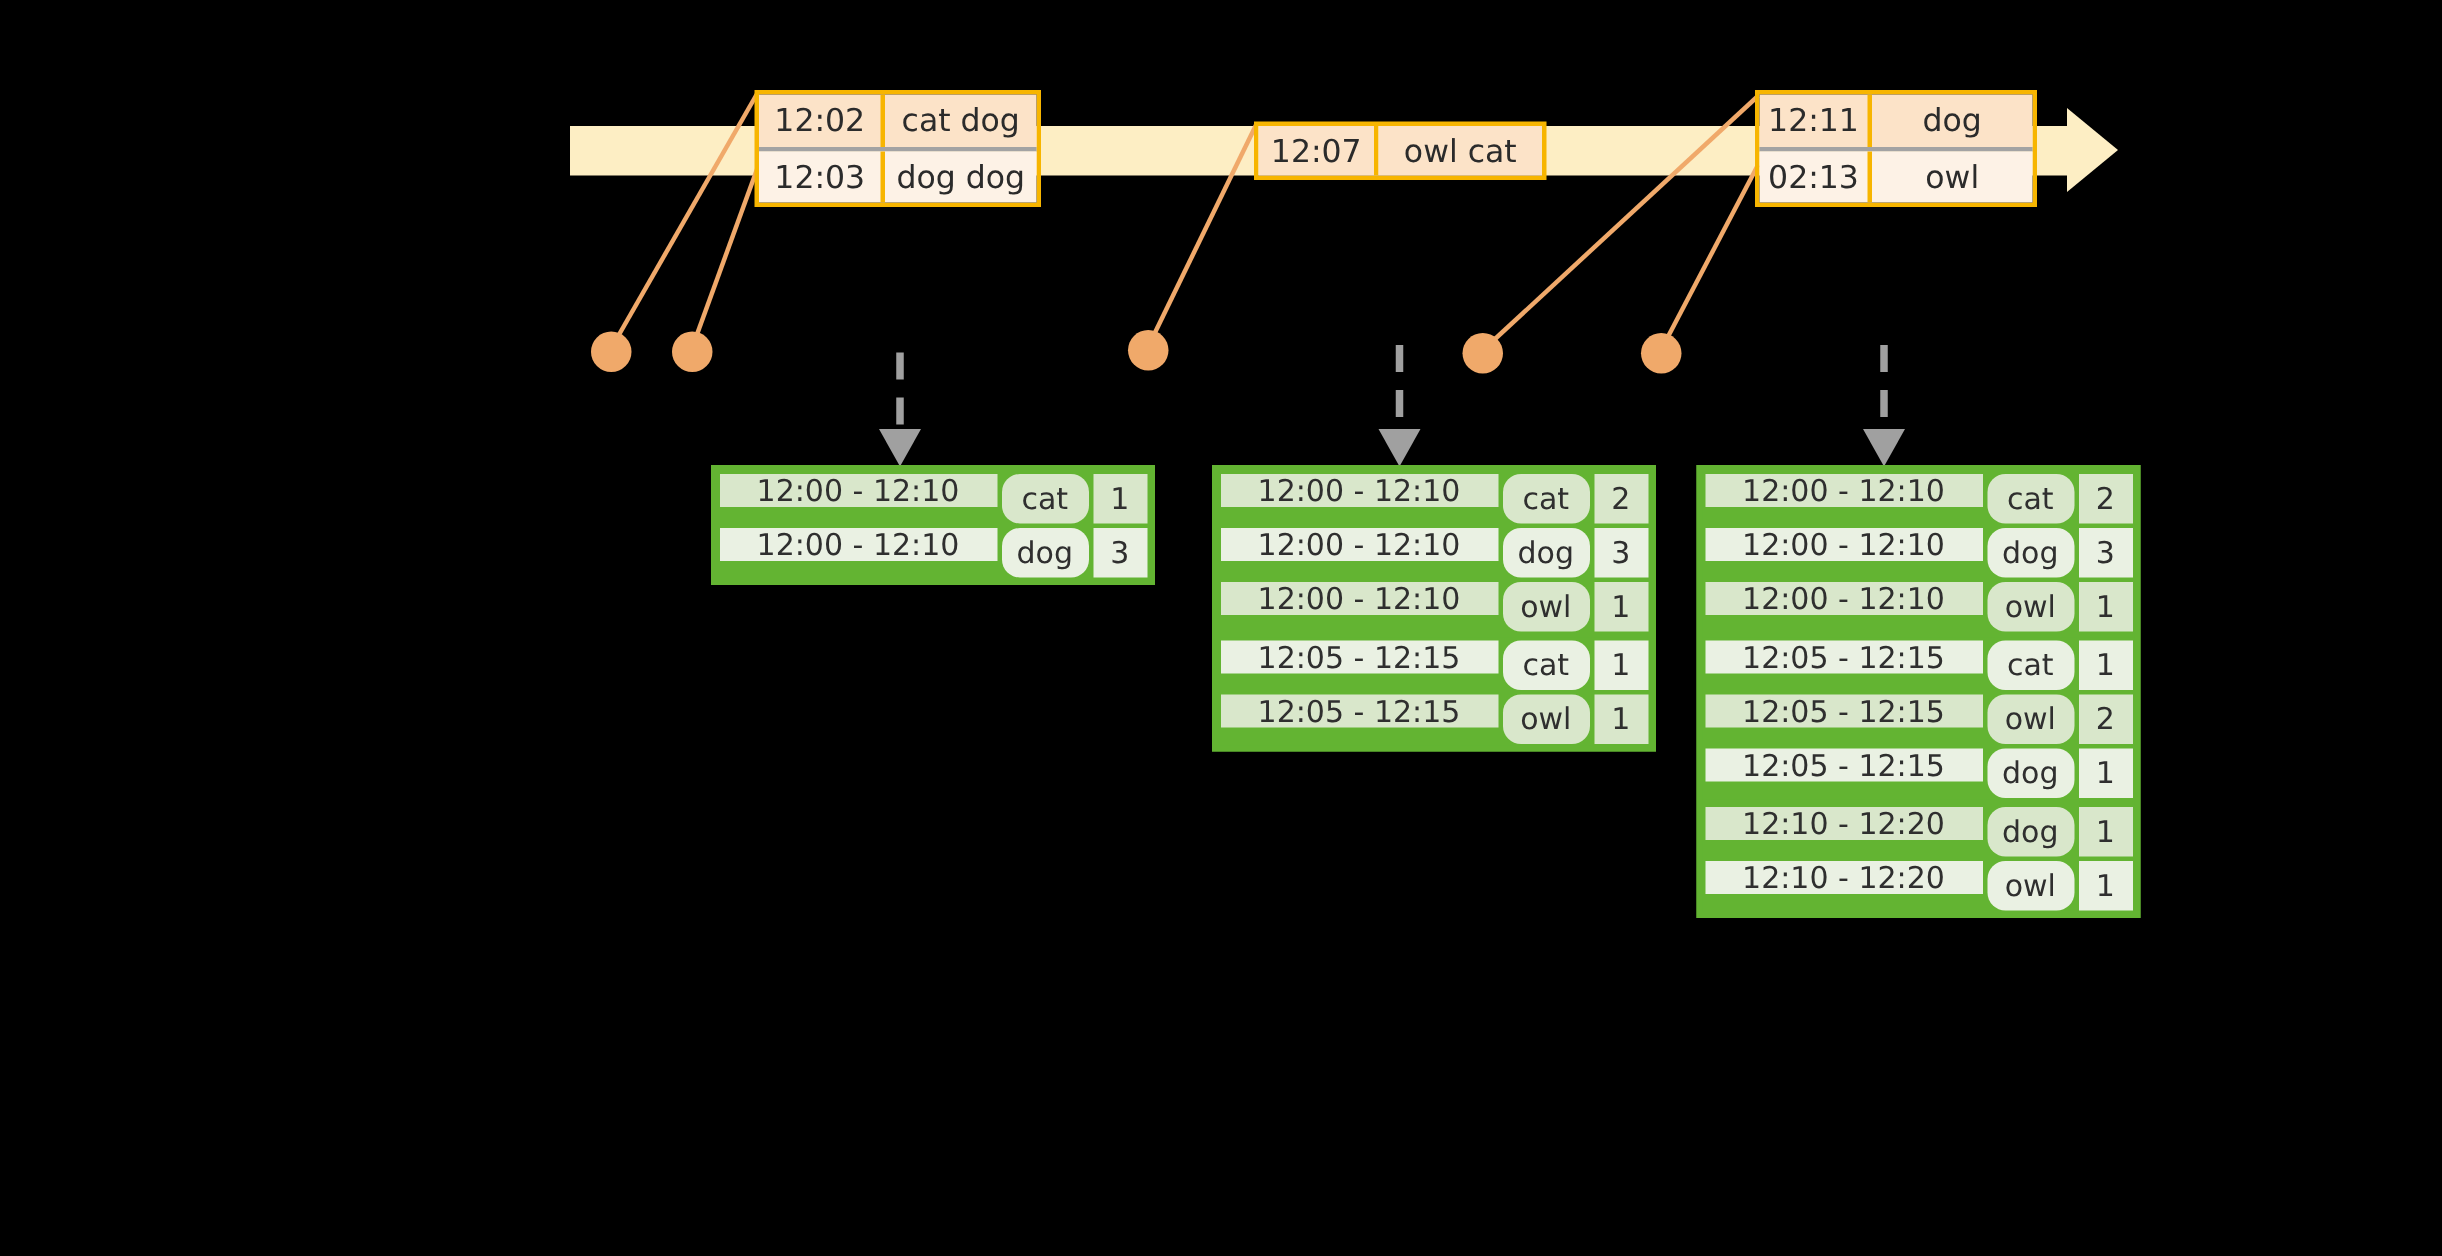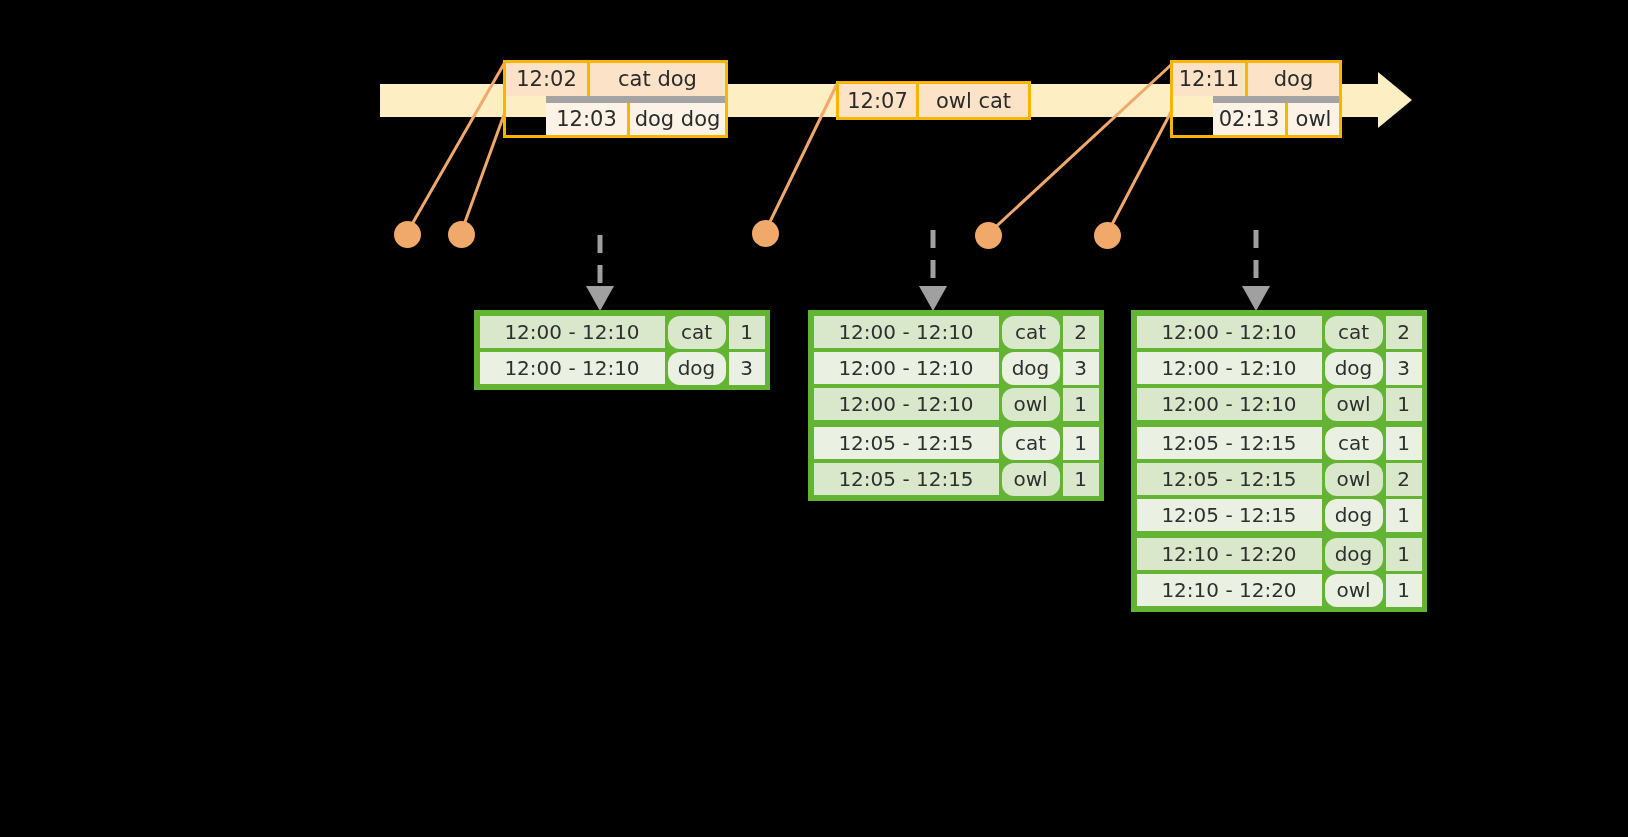--- a/index.html
+++ b/index.html
@@ -11,37 +11,37 @@
 
   
   .timeline-bar{position:absolute;background:#fdeec4;}
   .timeline-arrowhead{position:absolute;width:0;height:0;
       border-top:28px solid transparent;border-bottom:28px solid transparent;
       border-left:34px solid #fdeec4;}
 
   
   .evt{position:absolute;border:3px solid #f7b500;box-sizing:border-box;display:flex;flex-direction:column;}
   .evt-row{display:flex;flex:1;}
-  .evt-row + .evt-row{border-top:7px solid #a3a3a3;margin-left:40px;}
+  .evt-row + .evt-row{border-top:3px solid #a3a3a3;}
   .evt-cell{display:flex;align-items:center;justify-content:center;
       font-size:21px;color:#2b2b2b;box-sizing:border-box;}
   .evt-cell.time{border-right:3px solid #f7b500;}
   .evt-row.shade .evt-cell{background:#fce3c8;}
   .evt-row.light .evt-cell{background:#fdf2e6;}
 
   
   .dot{position:absolute;border-radius:50%;background:#f0a96a;}
 
   
   .rtable{position:absolute;border:4px solid #63b432;box-sizing:border-box;background:#63b432;}
   .rrow{display:flex;}
   .rcell{display:flex;align-items:center;justify-content:center;
       font-size:20px;color:#2f2f2f;box-sizing:border-box;
       margin:1.5px;}
-  .rcell.win{width:185px;height:32px;}
+  .rcell.win{width:185px;height:22px;}
   .rcell.key{width:58px;height:33px;border-radius:12px;}
   .rcell.val{width:36px;height:33px;}
   .rrow.a .rcell{background:#d9e7cb;}
   .rrow.b .rcell{background:#eaf1e3;}
   .rrow.sep{border-top:3px solid #63b432;}
 </style>
 </head>
 <body>
 
 <div class="stage">
@@ -68,39 +68,39 @@
       <polygon points="1242,286 1270,286 1256,311"></polygon>
     </g>
   </svg>
 
   <div class="dot" style="left:394px;top:221px;width:27px;height:27px;"></div>
   <div class="dot" style="left:448px;top:221px;width:27px;height:27px;"></div>
   <div class="dot" style="left:752px;top:220px;width:27px;height:27px;"></div>
   <div class="dot" style="left:975px;top:222px;width:27px;height:27px;"></div>
   <div class="dot" style="left:1094px;top:222px;width:27px;height:27px;"></div>
 
-  <div class="evt" style="left:503px;top:60px;width:225px;height:78px;">
+  <div class="evt" style="left:503px;top:60px;width:191px;height:78px;">
     <div class="evt-row shade">
       <div class="evt-cell time" style="width:84px;">12:02</div>
       <div class="evt-cell" style="flex:1;">cat dog</div>
     </div>
     <div class="evt-row light">
       <div class="evt-cell time" style="width:84px;">12:03</div>
       <div class="evt-cell" style="flex:1;">dog dog</div>
     </div>
   </div>
 
   <div class="evt" style="left:836px;top:81px;width:195px;height:39px;">
     <div class="evt-row shade">
       <div class="evt-cell time" style="width:80px;">12:07</div>
       <div class="evt-cell" style="flex:1;">owl cat</div>
     </div>
   </div>
 
-  <div class="evt" style="left:1170px;top:60px;width:172px;height:78px;">
+  <div class="evt" style="left:1170px;top:60px;width:188px;height:78px;">
     <div class="evt-row shade">
       <div class="evt-cell time" style="width:75px;">12:11</div>
       <div class="evt-cell" style="flex:1;">dog</div>
     </div>
     <div class="evt-row light">
       <div class="evt-cell time" style="width:75px;">02:13</div>
       <div class="evt-cell" style="flex:1;">owl</div>
     </div>
   </div>
 

